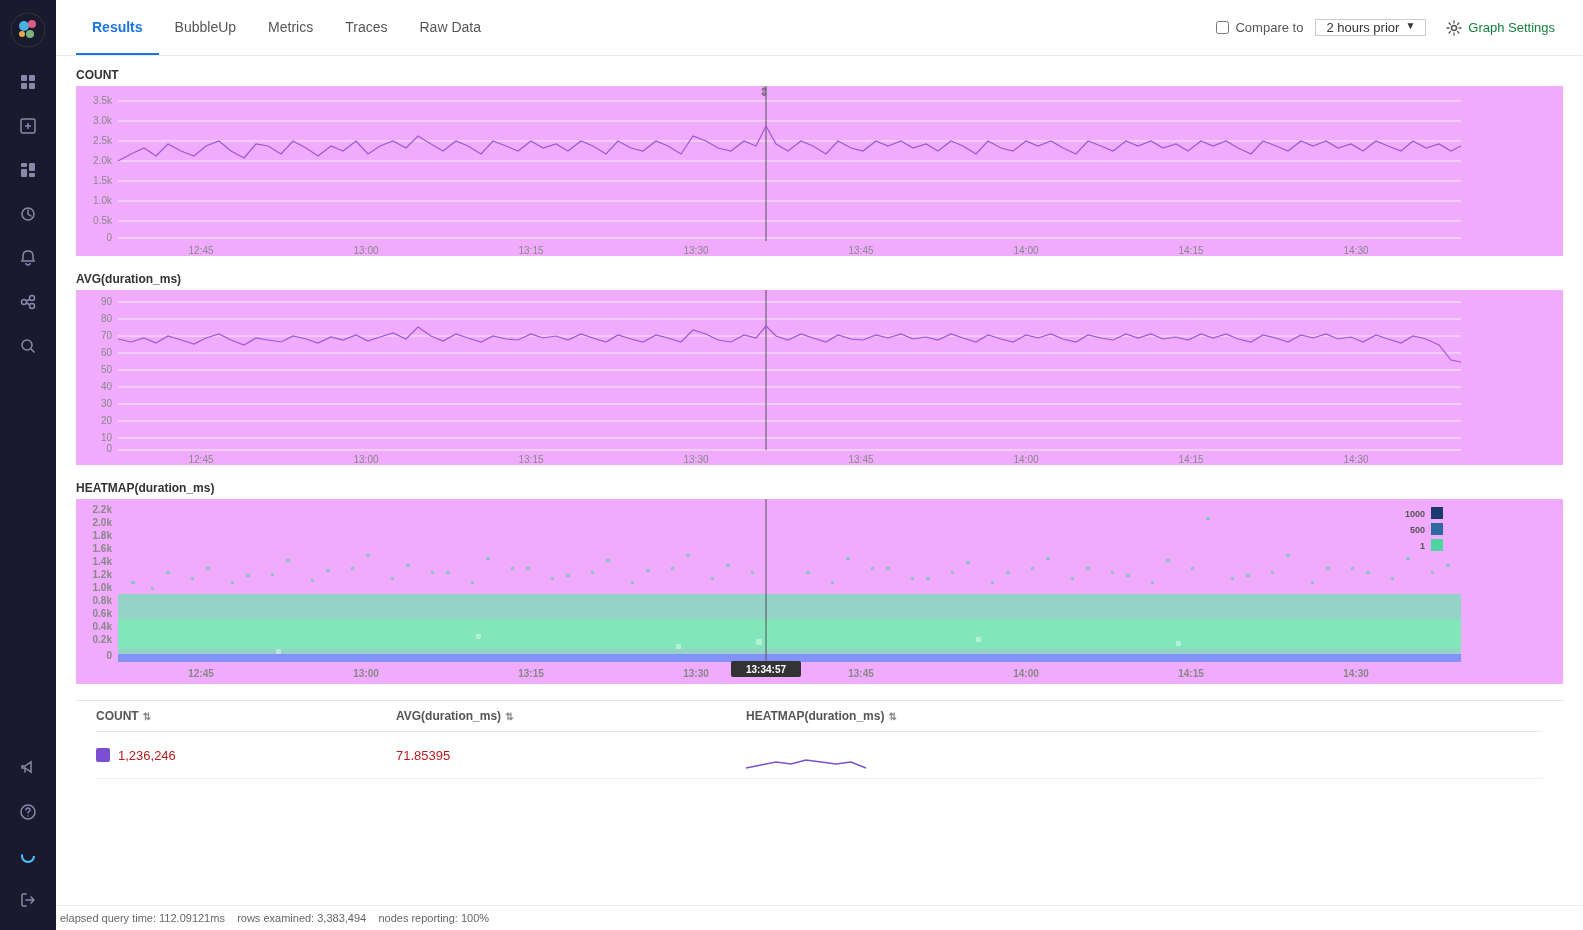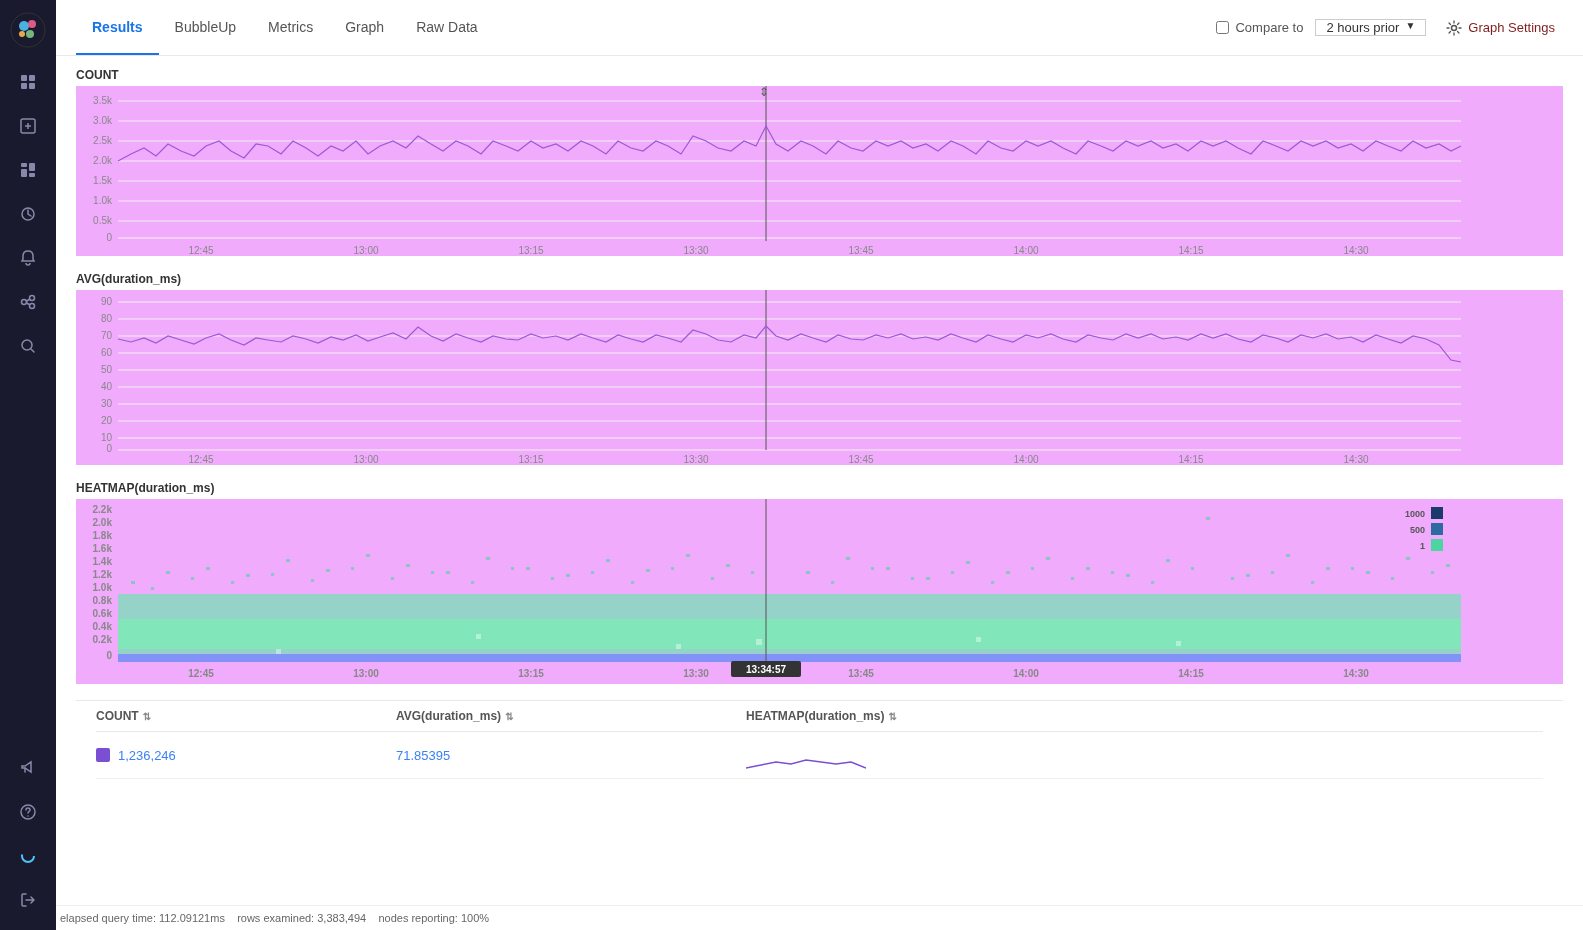--- a/index.html
+++ b/index.html
@@ -88,21 +88,21 @@
       color: #333;
       cursor: pointer;
       gap: 6px;
       background: #fff;
     }
     .graph-settings-btn {
       display: flex;
       align-items: center;
       gap: 6px;
       font-size: 13px;
-      color: #7f1d1d;
+      color: #15803d;
       cursor: pointer;
       padding: 4px 8px;
     }
 
     
     .chart-area {
       flex: 1;
       overflow-y: auto;
       padding: 12px 20px;
     }
@@ -175,21 +175,21 @@
     }
     .table-row-data {
       display: grid;
       grid-template-columns: 300px 350px 1fr;
       padding: 8px 0;
       align-items: center;
       border-bottom: 1px solid #f0f0f0;
     }
     .table-cell {
       font-size: 13px;
-      color: #3b82f6;
+      color: #b91c1c;
       display: flex;
       align-items: center;
       gap: 8px;
     }
     .color-swatch {
       width: 14px;
       height: 14px;
       background: #7b4fd4;
       border-radius: 2px;
       flex-shrink: 0;
@@ -295,21 +295,21 @@
   </div>
 </div>
 
 <div class="main-content">
 
   <div class="top-nav">
     <div class="nav-tabs">
       <div class="nav-tab active">Results</div>
       <div class="nav-tab">BubbleUp</div>
       <div class="nav-tab">Metrics</div>
-      <div class="nav-tab">Graph</div>
+      <div class="nav-tab">Traces</div>
       <div class="nav-tab">Raw Data</div>
     </div>
     <div class="nav-right">
       <div class="compare-checkbox">
         <input type="checkbox" style="">
         <span>Compare to</span>
       </div>
       <div class="hours-dropdown">
         <span>2 hours prior</span>
         <span style="font-size:10px;">▼</span>

